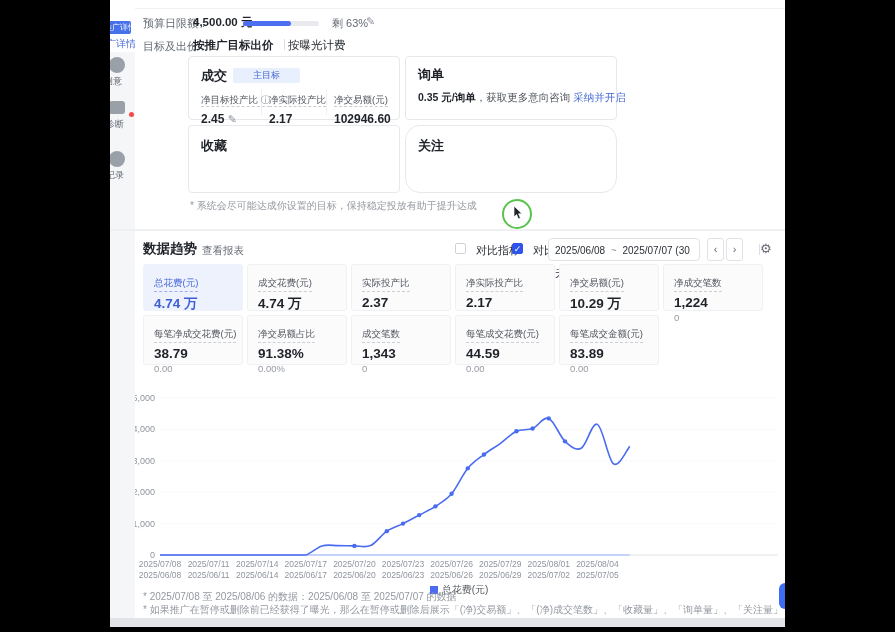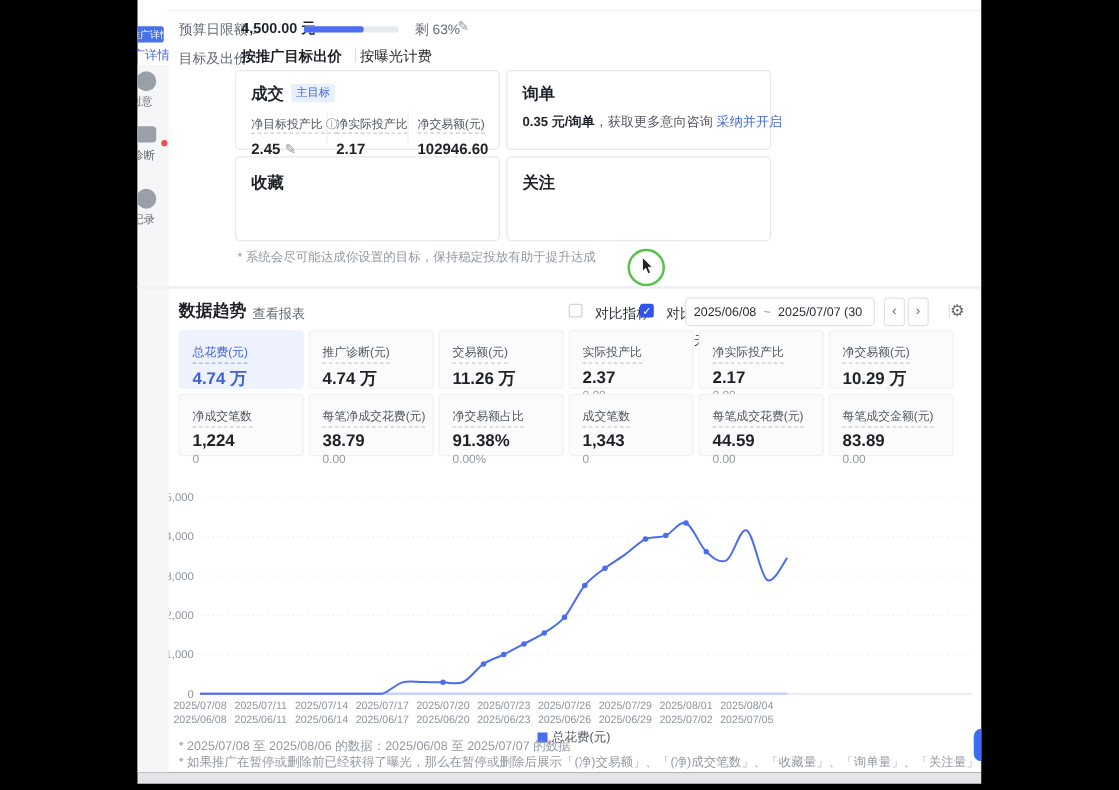--- a/index.html
+++ b/index.html
@@ -23,21 +23,21 @@
   .red-dot{position:absolute;width:5px;height:5px;border-radius:50%;background:#f54a45;}
   
   #progress-track{position:absolute;left:133px;top:21px;width:76px;height:5px;border-radius:3px;background:#e8eaee;}
   #progress-fill{height:5px;border-radius:3px;background:#4e6ef2;}
   .pencil{color:#8f959e;font-size:11px;cursor:pointer;}
   .vdiv{display:inline-block;width:1px;height:11px;background:#dcdee2;vertical-align:-1px;margin:0 8px;}
   
   .gcard{position:absolute;width:212px;border:1px solid #e6e8ec;border-radius:4px;background:#fff;box-sizing:border-box;}
   .gtitle{font-size:13px;font-weight:bold;color:#1f2329;}
   .badge{display:inline-block;margin-left:6px;font-size:9px;color:#4569d4;background:#e8effd;border-radius:2px;
-    padding:1px 4px;vertical-align:2px;}
+    padding:1px 20px;vertical-align:2px;}
   .mcol-lbl{font-size:9.5px;color:#51565d;border-bottom:1px dashed #c9ccd4;padding-bottom:1px;white-space:nowrap;}
   .mcol-val{font-size:12px;font-weight:bold;color:#1f2329;margin-top:5px;}
   .gdesc{font-size:10.5px;color:#51565d;white-space:nowrap;}
   .gdesc b{color:#1f2329;}
   .colsep{position:absolute;top:32px;width:1px;height:26px;background:#eff0f2;}
   
   .cb{display:inline-block;width:11px;height:11px;border:1px solid #cfd3d9;border-radius:2px;background:#fff;
     vertical-align:-2px;box-sizing:border-box;}
   .cb.checked{background:#2f54eb;border-color:#2f54eb;color:#fff;font-size:9px;line-height:10px;text-align:center;}
   .cb-lbl{font-size:11px;color:#2a2f36;margin-left:5px;}
@@ -122,21 +122,21 @@
 
   <div class="gcard" style="left:295px;top:56px;height:64px;">
     <div class="abs gtitle" style="left:12px;top:9px;">询单</div>
     <div class="abs gdesc" style="left:12px;top:34px;"><b>0.35 元/询单</b><span>，获取更多意向咨询</span> <span class="link">采纳并开启</span></div>
   </div>
 
   <div class="gcard" style="left:78px;top:125px;height:68px;">
     <div class="abs gtitle" style="left:12px;top:11px;">收藏</div>
   </div>
 
-  <div class="gcard" style="left:295px;top:125px;height:68px;">
+  <div class="gcard" style="left:295px;top:125px;height:68px;border-radius:15px;">
     <div class="abs gtitle" style="left:12px;top:11px;">关注</div>
   </div>
 
   <div class="abs small-note" style="left:80px;top:199px;">* 系统会尽可能达成你设置的目标，保持稳定投放有助于提升达成</div>
 
   <div id="cursor-ring"></div>
   <svg class="abs" style="left:403px;top:206px;" width="12" height="14">
     <polygon points="1,0 1,11 3.6,8.6 5.4,13 7.4,12 5.6,7.8 9,7.8" fill="#1f2329" stroke="#fff" stroke-width="0.7"></polygon>
   </svg>
 
@@ -156,22 +156,21 @@
     <span>2025/07/07 (30天)</span>
     <span class="cal" style="float:right;margin-top:6px;"></span>
   </div>
   <div class="navbtn" style="left:597px;">‹</div>
   <div class="navbtn" style="left:616px;">›</div>
   <span class="abs vdiv" style="left:641px;top:244px;"></span>
   <span class="abs" style="left:650px;top:241px;font-size:13px;color:#646a73;cursor:pointer;">⚙</span>
 
   <div id="metric-grid">
       <div class="mcard selected"><span class="ml">总花费(元)</span><div class="mv">4.74 万</div><div class="ms">0.00</div></div>
-      <div class="mcard"><span class="ml">推广诊断(元)</span><div class="mv">4.74 万</div><div class="ms">0.00</div></div>
-      <div class="mcard"><span class="ml">交易额(元)</span><div class="mv">11.26 万</div><div class="ms">0.00</div></div>
+      <div class="mcard"><span class="ml">成交花费(元)</span><div class="mv">4.74 万</div><div class="ms">0.00</div></div>
       <div class="mcard"><span class="ml">实际投产比</span><div class="mv">2.37</div><div class="ms">0.00</div></div>
       <div class="mcard"><span class="ml">净实际投产比</span><div class="mv">2.17</div><div class="ms">0.00</div></div>
       <div class="mcard"><span class="ml">净交易额(元)</span><div class="mv">10.29 万</div><div class="ms">0.00</div></div>
       <div class="mcard"><span class="ml">净成交笔数</span><div class="mv">1,224</div><div class="ms">0</div></div>
       <div class="mcard"><span class="ml">每笔净成交花费(元)</span><div class="mv">38.79</div><div class="ms">0.00</div></div>
       <div class="mcard"><span class="ml">净交易额占比</span><div class="mv">91.38%</div><div class="ms">0.00%</div></div>
       <div class="mcard"><span class="ml">成交笔数</span><div class="mv">1,343</div><div class="ms">0</div></div>
       <div class="mcard"><span class="ml">每笔成交花费(元)</span><div class="mv">44.59</div><div class="ms">0.00</div></div>
       <div class="mcard"><span class="ml">每笔成交金额(元)</span><div class="mv">83.89</div><div class="ms">0.00</div></div>
     </div>

